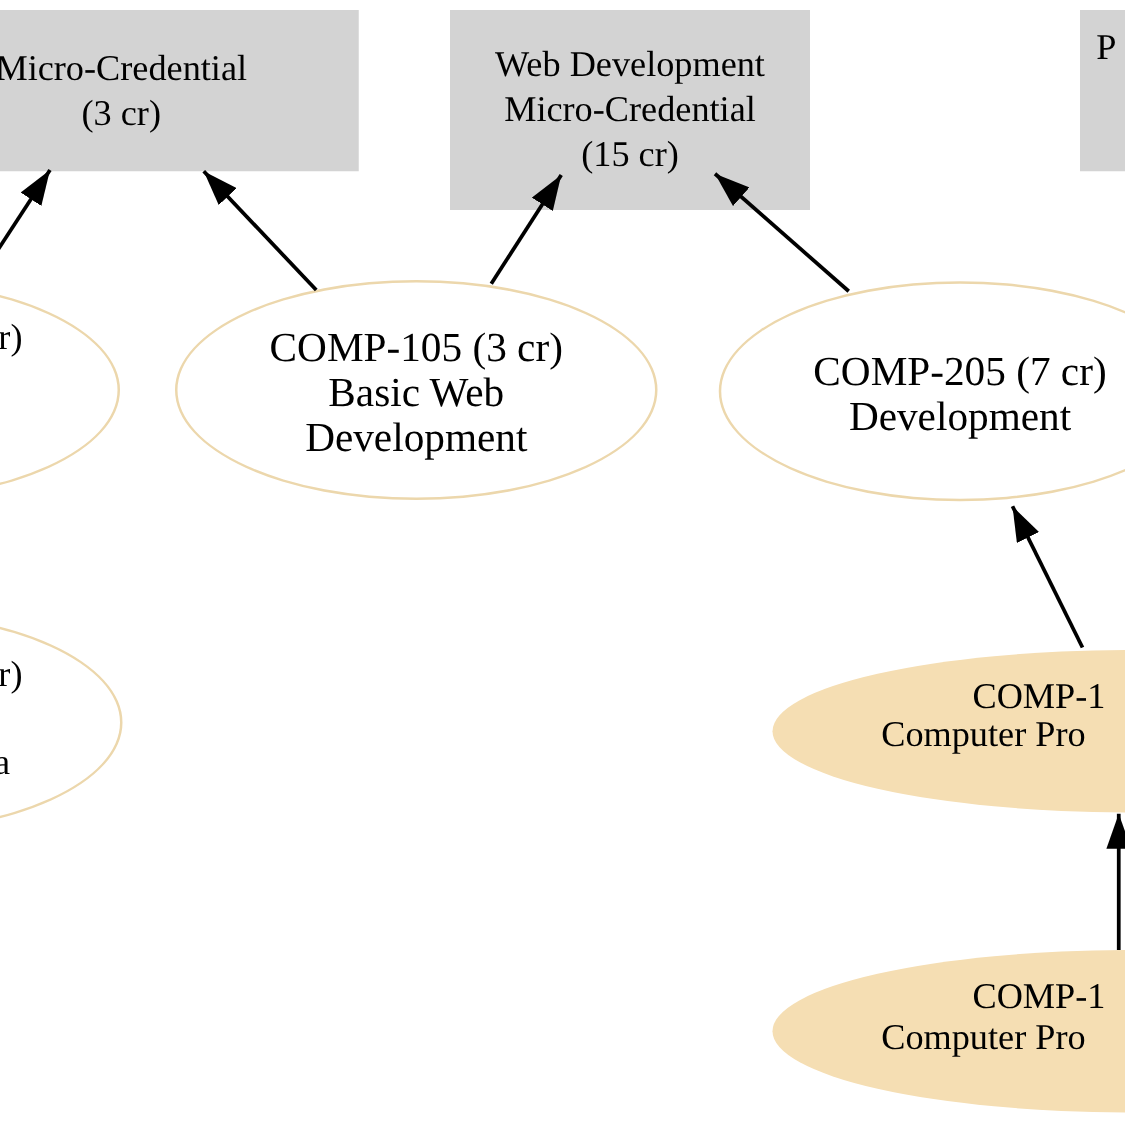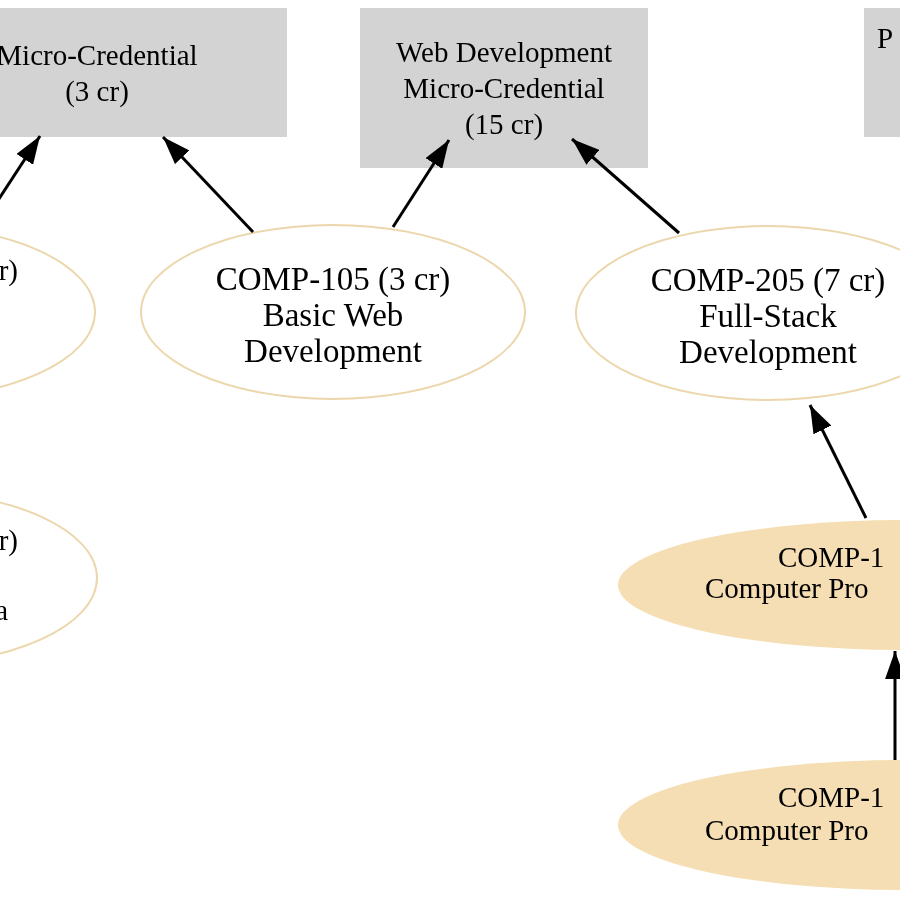--- a/index.html
+++ b/index.html
@@ -90,21 +90,20 @@
   <span class="frag ra f-topleft-1">r)</span>
 
   <div class="course-outline e-105">
     <span>COMP-105 (3 cr)</span>
     <span>Basic Web</span>
     <span>Development</span>
   </div>
 
   <div class="course-outline e-205">
     <span>COMP-205 (7 cr)</span>
-    <span>Full-Stack</span>
     <span>Development</span>
   </div>
 
   <div class="course-outline e-midleft"></div>
   <span class="frag ra f-midleft-1">r)</span>
   <span class="frag ra f-midleft-3">a</span>
 
   <div class="course-filled e-110"></div>
   <span class="frag f-110-1">COMP-1</span>
   <span class="frag f-110-2">Computer Pro</span>

